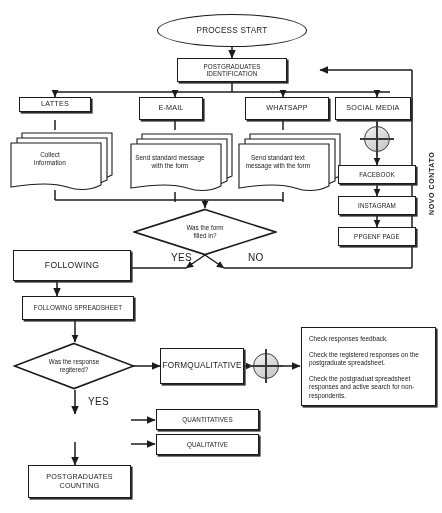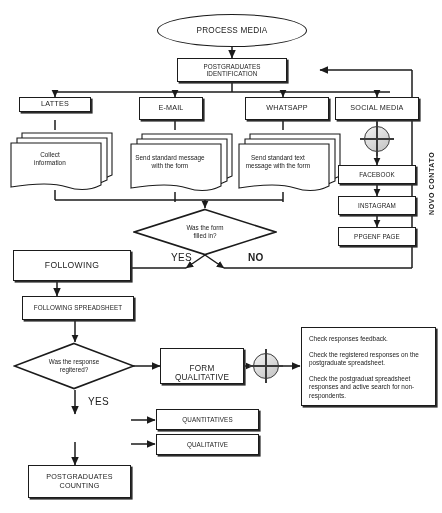--- a/index.html
+++ b/index.html
@@ -197,41 +197,41 @@
       <path d="M75,390 L75,414" marker-end="url(#ah)"></path>
 
       <path d="M131,420 L155,420" marker-end="url(#ah)"></path>
       <path d="M131,444 L155,444" marker-end="url(#ah)"></path>
 
       <path d="M75,442 L75,465" marker-end="url(#ah)"></path>
     </g>
   </svg>
 
   <div class="node ellipse label-md" style="left:157px;top:14px;width:150px;height:33px;">
-    <span>PROCESS MEDIA</span>
+    <span>PROCESS START</span>
   </div>
 
   <div class="node box" style="left:177px;top:58px;width:110px;height:24px;flex-direction:column;">
     <span class="label-xs">POSTGRADUATES</span>
     <span class="label-xs">IDENTIFICATION</span>
   </div>
 
   <div class="node box label-sm" style="left:19px;top:97px;width:72px;height:15px;">
     <span>LATTES</span>
   </div>
 
   <div class="node box label-sm" style="left:139px;top:97px;width:64px;height:23px;">
     <span>E-MAIL</span>
   </div>
 
   <div class="node box label-sm" style="left:245px;top:97px;width:84px;height:23px;">
     <span>WHATSAPP</span>
   </div>
 
-  <div class="node box label-sm" style="left:335px;top:97px;width:84px;height:23px;">
+  <div class="node box label-sm" style="left:335px;top:97px;width:76px;height:23px;">
     <span>SOCIAL MEDIA</span>
   </div>
 
   <div class="docstack" style="left:4px;top:129px;width:112px;height:64px;">
     <svg viewBox="0 0 112 64" xmlns="http://www.w3.org/2000/svg">
       <g fill="#ffffff" stroke="#1b1b1b" stroke-width="1.1">
         <path d="M18,4 H108 V46 Q92,54 74,48 Q56,42 18,48 Z"></path>
         <path d="M13,9 H103 V51 Q87,59 69,53 Q51,47 13,53 Z"></path>
         <path d="M7,14 H97 V56 Q81,64 63,58 Q45,52 7,58 Z"></path>
       </g>
@@ -290,21 +290,21 @@
     <svg viewBox="0 0 144 48" preserveAspectRatio="none" xmlns="http://www.w3.org/2000/svg">
       <path d="M72,1.4 L142.6,24 L72,46.6 L1.4,24 Z" fill="#ffffff" stroke="#1b1b1b" stroke-width="1.6"></path>
     </svg>
     <div class="dtext">
       <div>Was the form</div>
       <div>filled in?</div>
     </div>
   </div>
 
   <div class="edgelabel" style="left:171px;top:252px;">YES</div>
-  <div class="edgelabel" style="left:248px;top:252px;font-weight:bold;">NO</div>
+  <div class="edgelabel" style="left:248px;top:252px;">NO</div>
 
   <div class="node box label-lg" style="left:13px;top:250px;width:118px;height:31px;">
     <span>FOLLOWING</span>
   </div>
 
   <div class="node box label-xs" style="left:22px;top:296px;width:112px;height:24px;">
     <span>FOLLOWING SPREADSHEET</span>
   </div>
 
   <div class="diamond" style="left:13px;top:342px;width:122px;height:48px;">
@@ -312,21 +312,21 @@
       <path d="M61,1.4 L120.6,24 L61,46.6 L1.4,24 Z" fill="#ffffff" stroke="#1b1b1b" stroke-width="1.6"></path>
     </svg>
     <div class="dtext">
       <div>Was the response</div>
       <div>regitered?</div>
     </div>
   </div>
 
   <div class="edgelabel" style="left:88px;top:396px;">YES</div>
 
-  <div class="node box label-md" style="left:160px;top:348px;width:84px;height:36px;flex-direction:column;justify-content:flex-end;">
+  <div class="node box label-md" style="left:160px;top:348px;width:84px;height:36px;flex-direction:row;">
     <span>FORM</span>
     <span>QUALITATIVE</span>
   </div>
 
   <div class="junction" style="left:253px;top:353px;width:26px;height:26px;"></div>
 
   <div class="notes" style="left:301px;top:327px;width:135px;height:79px;">
     <p>Check responses feedback.</p>
     <p>Check the registered responses on the postgraduate spreadsheet.</p>
     <p>Check the postgraduat spreadsheet responses and active search for non-respondents.</p>

